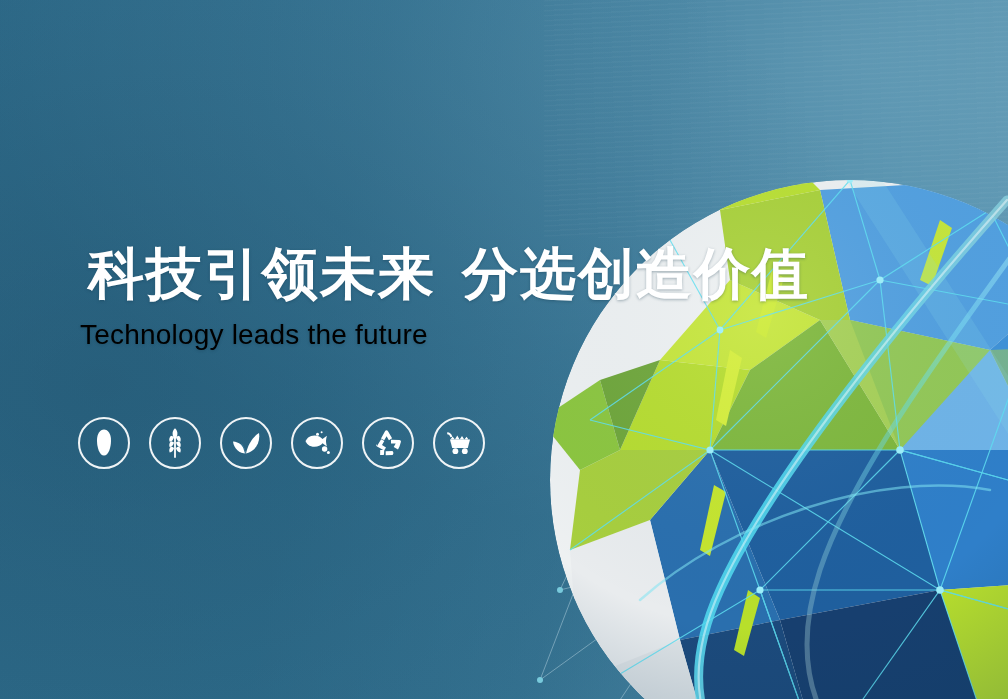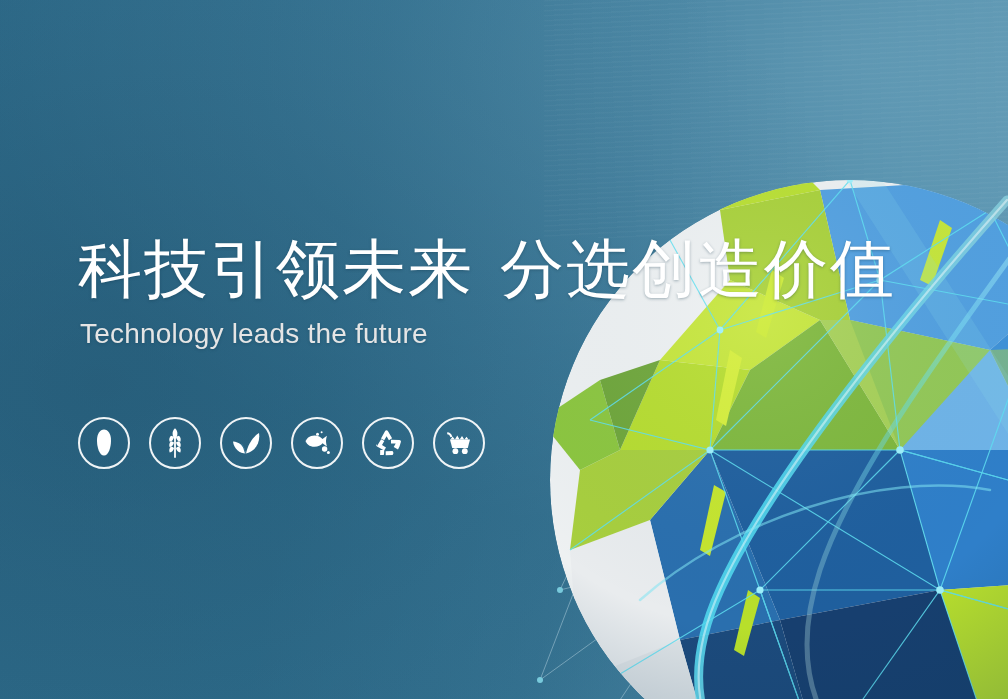--- a/index.html
+++ b/index.html
@@ -49,36 +49,36 @@
   }
   .globe-wrap svg{display:block;width:100%;height:100%;}
   
   .copy{
     position:absolute;
     left:78px;
     top:232px;
     width:700px;
   }
   .headline{
-    margin:0;
-    font-size:64px;
+    margin:10px;
+    font-size:56px;
     line-height:1.16;
-    font-weight:400;
+    font-weight:700;
     color:#ffffff;
     letter-spacing:2px;
     white-space:nowrap;
     text-shadow:0 1px 3px rgba(16,52,72,.35);
   }
   .headline .gap{display:inline-block;width:26px;}
   .sub{
     margin:10px 0 0 2px;
     font-size:28px;
     line-height:1.26;
     font-weight:400;
-    color:#e5e5e5;
+    color:#000000;
     letter-spacing:.2px;
     text-shadow:0 1px 3px rgba(16,52,72,.30);
   }
   .sub div{white-space:nowrap;}
   
   .icon-row{
     position:absolute;
     left:78px;
     top:417px;
     display:flex;

